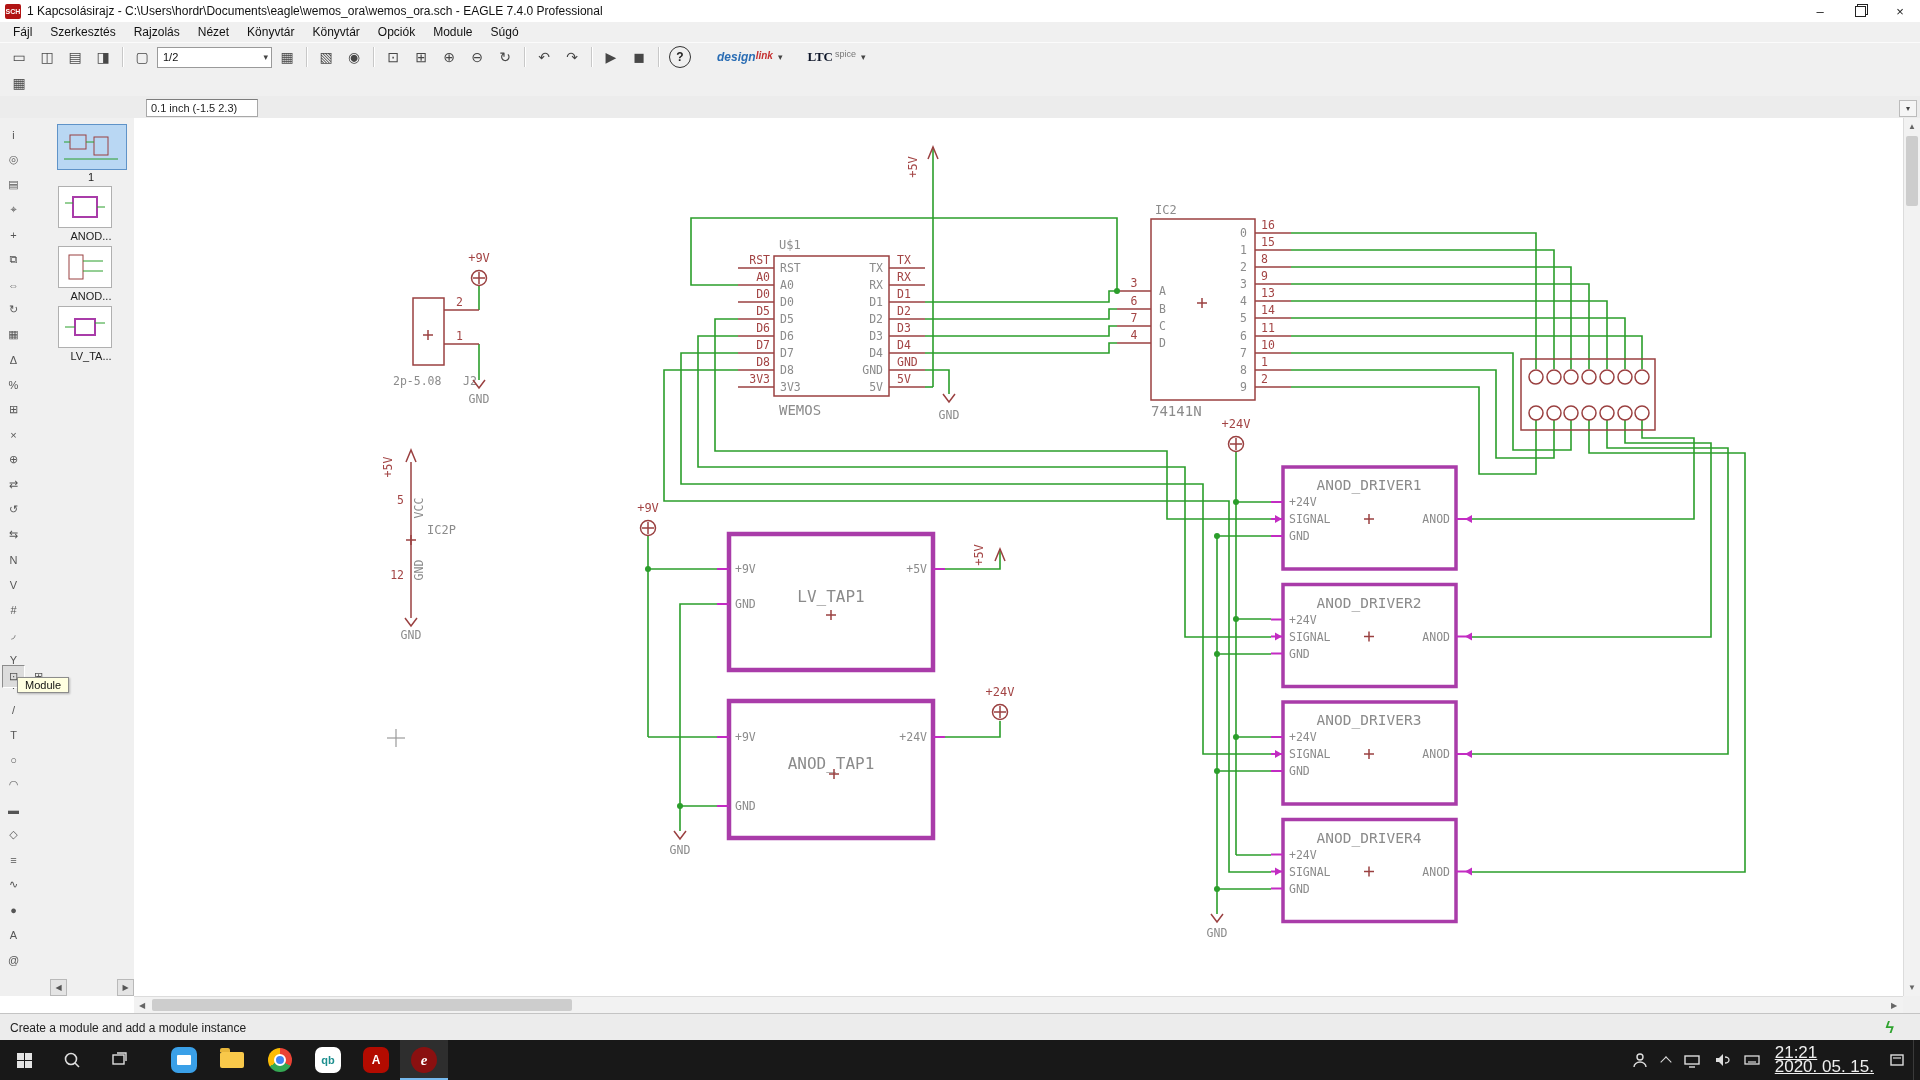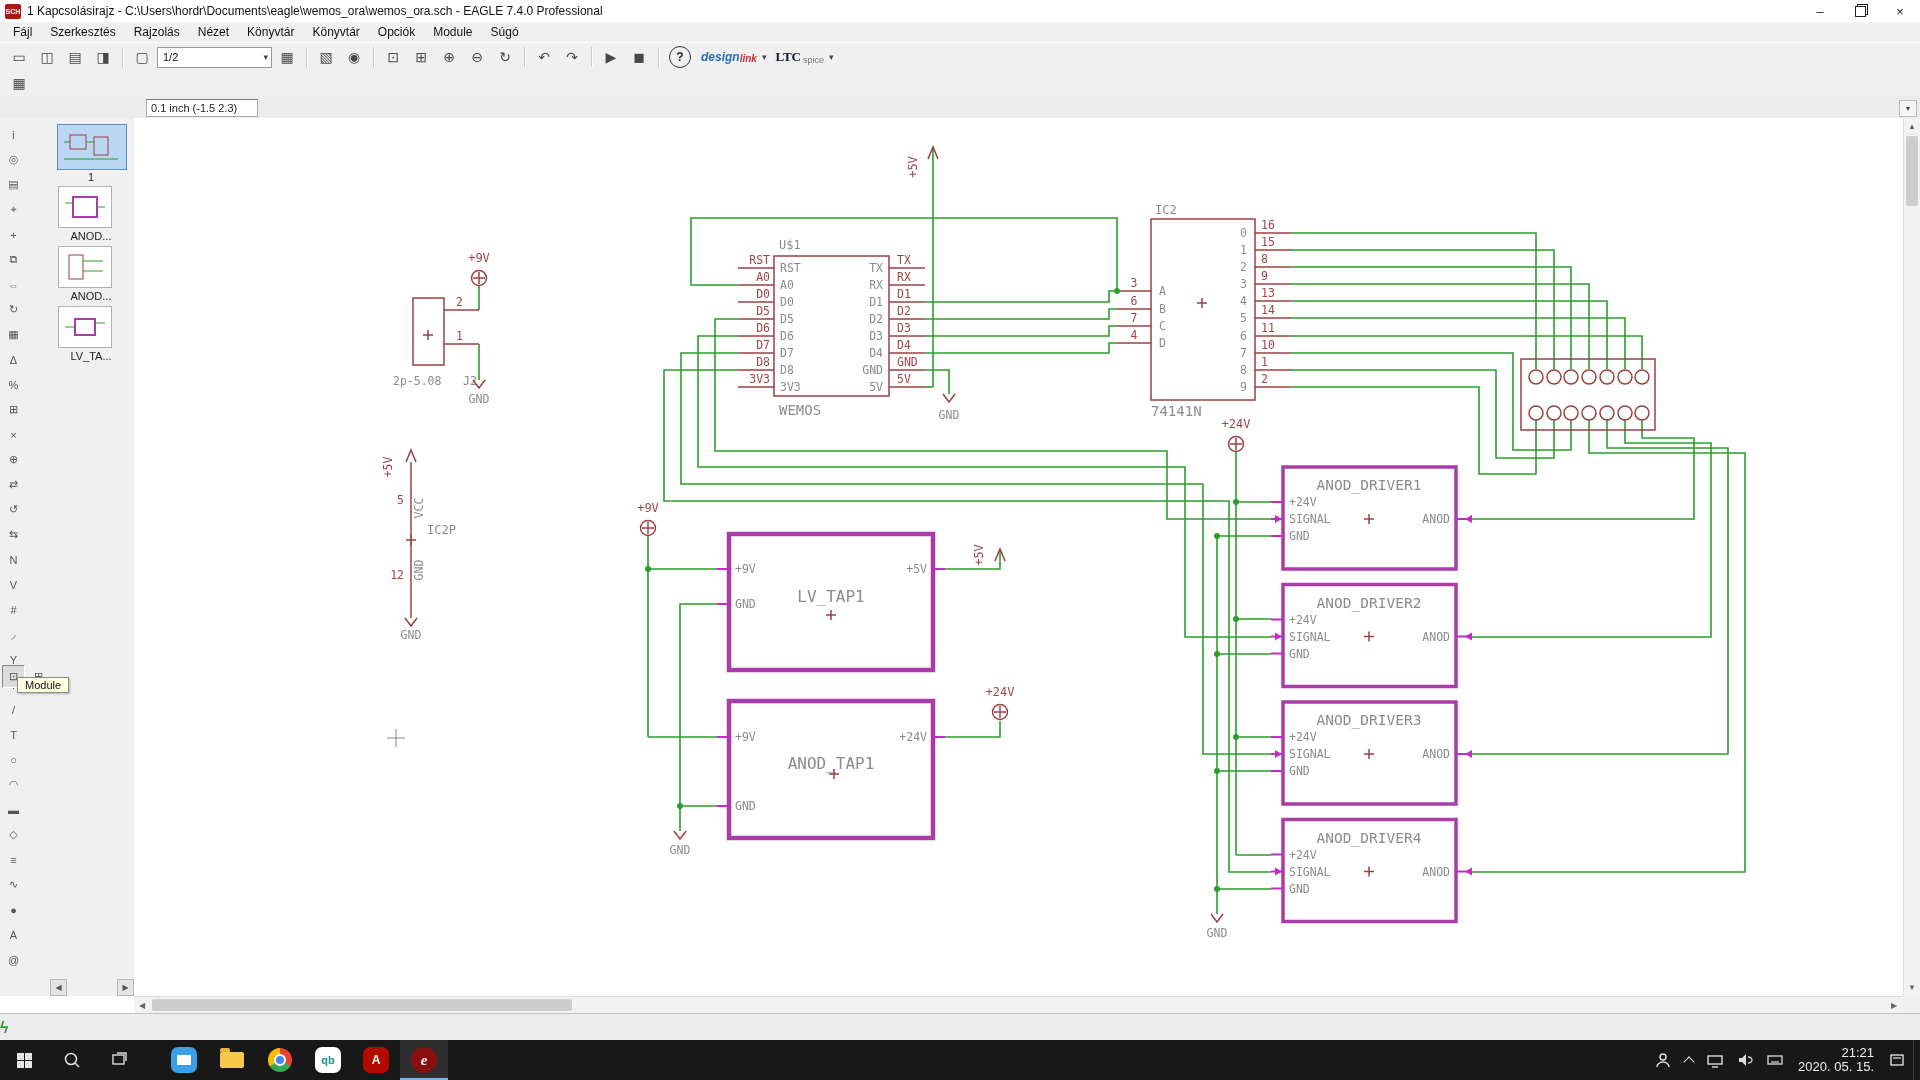--- a/index.html
+++ b/index.html
@@ -15,21 +15,21 @@
   #menubar{left:0;top:22px;width:1920px;height:20px;background:#f0f0f0;display:flex;align-items:center;padding-left:4px;}
   .menuitem{font-size:12px;color:#111;padding:2px 9px;}
   #toolbar1{left:0;top:42px;width:1920px;height:28px;background:#f0f0f0;border-top:1px solid #fbfbfb;display:flex;align-items:center;padding-left:6px;gap:2px;}
   #toolbar2{left:0;top:70px;width:1920px;height:26px;background:#f0f0f0;display:flex;align-items:center;padding-left:6px;}
   .tbtn{width:24px;height:24px;display:flex;align-items:center;justify-content:center;font-size:14px;color:#474747;border:1px solid transparent;border-radius:2px;}
   .sep{width:1px;height:20px;background:#c8c8c8;margin:0 4px;box-shadow:1px 0 0 #fff;}
   .combo{width:108px;height:19px;background:#fff;border:1px solid #9a9a9a;font-size:11px;color:#111;
     display:flex;align-items:center;padding-left:5px;justify-content:space-between;}
   .caret{font-size:9px;color:#444;padding:0 3px;}
   .helpbtn{width:20px;height:20px;border:1.5px solid #333;border-radius:50%;display:flex;align-items:center;justify-content:center;font-size:12px;font-weight:bold;color:#222;margin:0 4px;}
-  .dlogo{display:flex;align-items:flex-end;margin-left:4px;}
+  .dlogo{display:flex;align-items:flex-start;margin-left:20px;}
   .d1{font:italic bold 12px "Liberation Sans",sans-serif;color:#2a6db4;}
   .d2{font:italic bold 10px "Liberation Sans",sans-serif;color:#c53030;}
   .ltc1{font:bold 13px "Liberation Serif",serif;color:#0f172a;}
   .ltc2{font:9px "Liberation Sans",sans-serif;color:#777;margin-left:2px;}
   
   #tabrow{left:0;top:96px;width:1920px;height:22px;background:#ececec;border-bottom:1px solid #c9c9c9;}
   #paneltab{left:56px;top:97px;width:86px;height:21px;background:#f7f7f7;border:1px solid #b5b5b5;border-bottom:none;
     display:flex;align-items:center;gap:4px;padding:0 4px;font-size:11px;color:#222;margin-top:32px;}
   .tabicon{font-size:9px;color:#555;}
   #coordbox{left:146px;top:99px;width:106px;height:16px;background:#fff;border:1px solid #a8a8a8;border-top-color:#7d7d7d;
@@ -67,21 +67,21 @@
   .winlogo{display:grid;grid-template-columns:7px 7px;grid-template-rows:7px 7px;gap:1px;}
   .winlogo span{background:#e4e4e4;}
   .appic{width:26px;height:26px;border-radius:7px;display:flex;align-items:center;justify-content:center;}
   .folder{width:24px;height:16px;background:#f8c84a;border-radius:2px;position:relative;}
   .folder:before{content:"";position:absolute;left:0;top:-4px;width:10px;height:4px;background:#e8b63a;border-radius:2px 2px 0 0;}
   .chrome{width:24px;height:24px;border-radius:50%;background:conic-gradient(#ea4335 0 33%,#34a853 33% 66%,#fbbc05 66% 100%);position:relative;}
   .chrome:after{content:"";position:absolute;left:6px;top:6px;width:12px;height:12px;border-radius:50%;background:#4285f4;border:2px solid #fff;box-sizing:border-box;}
   .active-app{background:#2e2e2e;box-shadow:inset 0 -2px 0 #76b9ed;}
   .traycell{height:40px;display:flex;align-items:center;justify-content:center;padding:0 7px;}
   .chev{width:7px;height:7px;border-left:1.6px solid #ddd;border-top:1.6px solid #ddd;transform:rotate(45deg);margin-top:3px;}
-  #clock{color:#eee;font-size:13px;text-align:right;line-height:14px;padding:0 8px;}
+  #clock{color:#eee;font-size:17px;text-align:left;line-height:14px;padding:0 8px;text-decoration:underline;}
   
   svg text{font-family:"DejaVu Sans Mono",monospace;}
   .t11{font-size:11.5px;}  .t12{font-size:12px;}  .t14{font-size:14px;}  .t15{font-size:14.5px;}  .t16{font-size:16px;}
   .gray{fill:#8b8b8b;}  .red{fill:#a34444;}
   .mid{text-anchor:middle;}  .end{text-anchor:end;}
   .w{stroke:#2b9e2b;stroke-width:1.6;fill:none;}
   .r{stroke:#9a4040;stroke-width:1.5;fill:none;}
   .m{stroke:#c22cc2;stroke-width:2;fill:none;}
   .p{stroke:#a93ca9;stroke-width:4.5;fill:none;}
   .pd{stroke:#a93ca9;stroke-width:3.5;fill:none;}
@@ -604,20 +604,21 @@
   <div class="sbtn abs" style="left:0;top:861px;">▼</div>
 </div>
 <div class="abs" id="hscroll">
   <div class="sbtn abs" style="left:0;top:0;">◀</div>
   <div class="sthumb abs" style="left:18px;top:2px;width:420px;height:12px;"></div>
   <div class="sbtn abs" style="left:1752px;top:0;">▶</div>
 </div>
 <div class="abs" id="corner"></div>
 
 <div class="abs" id="statusbar">
+  <span id="statustext">Create a module and add a module instance</span>
   <span id="statusbolt">ϟ</span>
 </div>
 
 <div class="abs" id="taskbar">
   <div class="tcell">
       <div class="winlogo">
         <span></span>
         <span></span>
         <span></span>
         <span></span>

